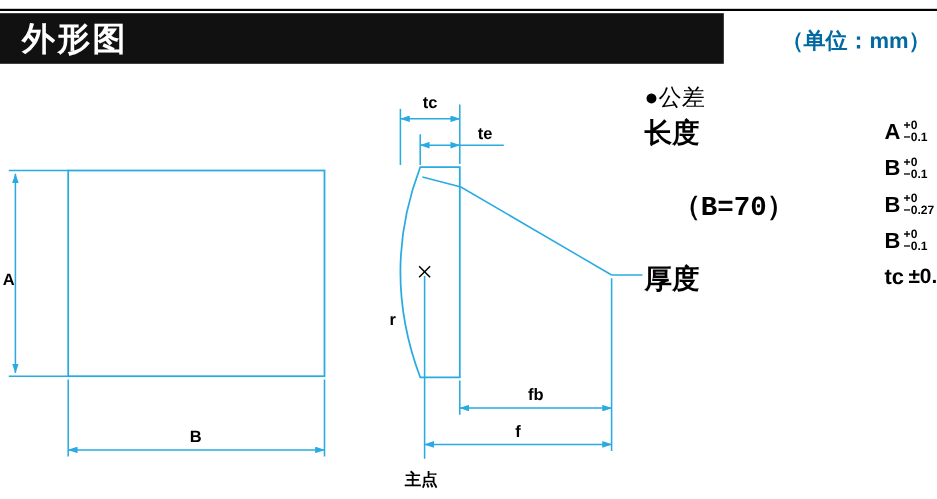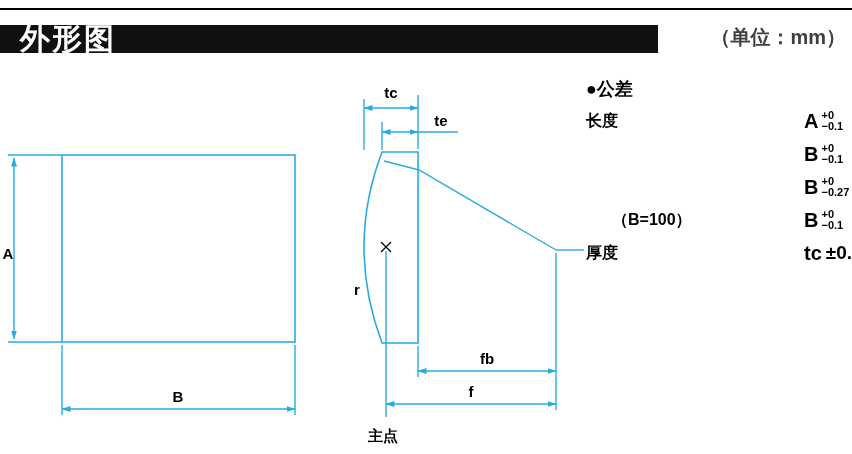--- a/index.html
+++ b/index.html
@@ -3,44 +3,44 @@
 <meta charset="utf-8">
 <style>
   html,body { margin:0; padding:0; background:#fff; }
   .page {
     position:relative; width:852px; height:454px; background:#fff;
     font-family:"Liberation Sans","DejaVu Sans",sans-serif; color:#000;
     overflow:hidden;
   }
   .top-rule { position:absolute; top:8px; left:0; width:852px; height:2px; background:#000; }
   .title-bar {
-    position:absolute; top:25px; left:0; width:658px; height:28px;
+    position:absolute; top:12px; left:0; width:658px; height:46px;
     background:var(--header_bg,#111); display:flex; align-items:center;
     box-sizing:border-box; padding-left:20px;text-align:center;
   }
   .title { color:#fff; font-size:30px; font-weight:bold; letter-spacing:2px; }
   .unit {
     position:absolute; top:24px; right:6px; font-size:20px; font-weight:bold;
-    color:#404040; white-space:nowrap;
+    color:#0369a1; white-space:nowrap;
   }
   .diagram { position:absolute; left:0; top:0; width:852px; height:454px; }
   .dl { stroke:var(--line,#29abe2); stroke-width:1.4; fill:none; }
   .dthick { stroke-width:1.6; }
   .afill { fill:var(--line,#29abe2); }
   .cross { stroke:#000; stroke-width:1.3; fill:none; }
   .dlabel {
     font-family:"Liberation Sans","DejaVu Sans",sans-serif;
     font-size:15px; font-weight:bold; fill:#000;
   }
   .tolerance { position:absolute; left:586px; top:76px; width:262px; }
-  .theading { font-size:18px; font-weight:bold; line-height:26px; margin:0 0 2px 0; }
+  .theading { font-size:21px; font-weight:normal; line-height:26px; margin:0 0 2px 0; }
   .trow { position:relative; height:33px; }
   .tlabel {
     position:absolute; left:0; top:50%; transform:translateY(-50%);
-    font-size:16px; font-weight:bold; white-space:nowrap;
+    font-size:25px; font-weight:bold; white-space:nowrap;font-family:Liberation Mono, monospace;
   }
   .trow.indent .tlabel { left:26px; }
   .tvalue {
     position:absolute; left:218px; top:50%; transform:translateY(-50%);
     display:flex; align-items:center; font-weight:bold; white-space:nowrap;
   }
   .tsym { font-size:20px; }
   .tstack { display:flex; flex-direction:column; margin-left:3px; font-size:11px; line-height:11px; }
   .tinline { font-size:19px; margin-left:4px; }
 </style>
@@ -151,31 +151,31 @@
       <span class="tvalue">
         <span class="tsym">B</span>
         <span class="tstack">
           <span>+0</span>
           <span>−0.1</span>
         </span>
       </span>
     </div>
 
     <div class="trow indent">
+      <span class="tlabel">（B=70）</span>
       <span class="tvalue">
         <span class="tsym">B</span>
         <span class="tstack">
           <span>+0</span>
           <span>−0.27</span>
         </span>
       </span>
     </div>
 
     <div class="trow indent">
-      <span class="tlabel">（B=100）</span>
       <span class="tvalue">
         <span class="tsym">B</span>
         <span class="tstack">
           <span>+0</span>
           <span>−0.1</span>
         </span>
       </span>
     </div>
 
     <div class="trow">

